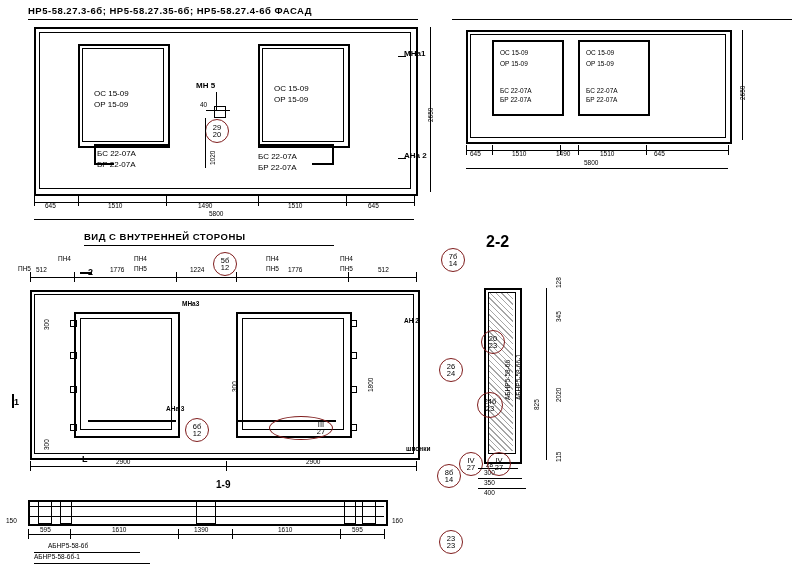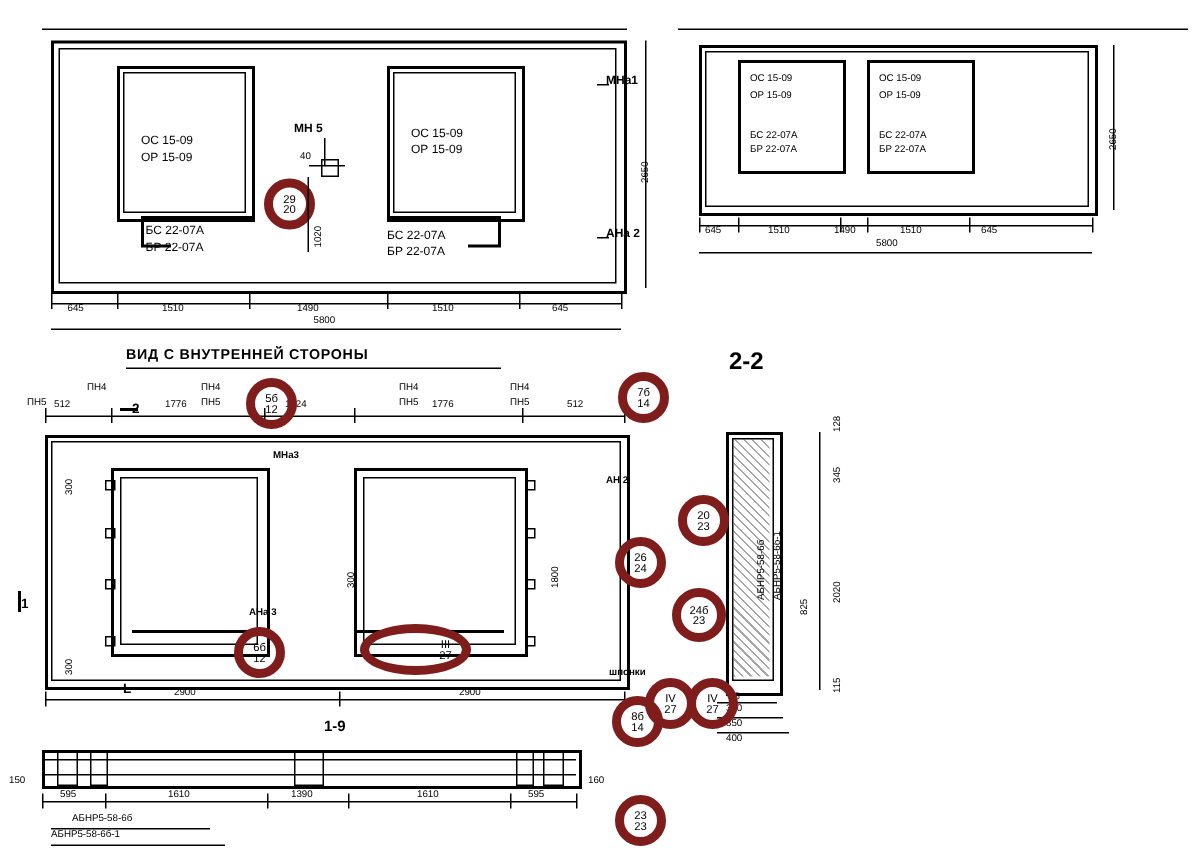--- a/index.html
+++ b/index.html
@@ -11,34 +11,35 @@
   .root{position:absolute;left:0;top:0;width:800px;height:567px;}
   .t{position:absolute;white-space:nowrap;font-size:8px;line-height:1;}
   .t.b{font-weight:bold;}
   .ln{position:absolute;background:#000;}
   .h{height:1px;}
   .v{width:1px;}
   .h2{height:2px;}
   .v2{width:2px;}
   .box{position:absolute;border:1px solid #000;}
   .box2{position:absolute;border:2px solid #000;}
-  .circ{position:absolute;border:6px solid #7f1d1d;border-radius:50%;
-        display:flex;flex-direction:column;align-items:center;justify-content:center;}
+  .circ{position:absolute;border:1px solid #7f1d1d;border-radius:50%;
+        display:flex;flex-direction:column;align-items:center;justify-content:center;margin-left:29px;}
   .circ .t{position:static;font-size:7.5px;}
   .rot90{transform:rotate(-90deg);transform-origin:0 0;}
   .hatch{position:absolute;
     background-image:repeating-linear-gradient(45deg,#000 0 1px,transparent 1px 4px);}
   .xs{font-size:6.5px;}
   .ttl{font-size:9.5px;font-weight:bold;letter-spacing:.5px;}
 </style>
 </head>
 <body>
 
 <div class="root">
 
+  <div class="t ttl" style="left:28px;top:6px;">НР5-58.27.3-6б; НР5-58.27.35-6б; НР5-58.27.4-6б ФАСАД</div>
   <div class="ln h" style="left:28px;top:19px;width:390px;"></div>
 
   <div class="box2" style="left:34px;top:27px;width:380px;height:165px;"></div>
   <div class="box" style="left:39px;top:32px;width:370px;height:155px;"></div>
 
   <div class="box2" style="left:78px;top:44px;width:88px;height:100px;"></div>
   <div class="box" style="left:82px;top:48px;width:80px;height:92px;"></div>
   <div class="t" style="left:94px;top:90px;">ОС 15-09</div>
   <div class="t" style="left:94px;top:101px;">ОР 15-09</div>
 
@@ -189,21 +190,21 @@
   <div class="t xs rot90" style="left:232px;top:392px;">300</div>
   <div class="t xs rot90" style="left:368px;top:392px;">1800</div>
 
   <div class="ln h" style="left:30px;top:466px;width:386px;"></div>
   <div class="ln v" style="left:30px;top:461px;height:10px;"></div>
   <div class="ln v" style="left:226px;top:461px;height:10px;"></div>
   <div class="ln v" style="left:416px;top:461px;height:10px;"></div>
   <div class="t xs" style="left:116px;top:459px;">2900</div>
   <div class="t xs" style="left:306px;top:459px;">2900</div>
 
-  <div class="circ" style="left:164px;top:252px;width:22px;height:22px;">
+  <div class="circ" style="left:184px;top:252px;width:22px;height:22px;">
     <span class="t">5б</span>
     <span class="t">12</span>
   </div>
   <div class="circ" style="left:412px;top:248px;width:22px;height:22px;">
     <span class="t">7б</span>
     <span class="t">14</span>
   </div>
   <div class="circ" style="left:410px;top:358px;width:22px;height:22px;">
     <span class="t">26</span>
     <span class="t">24</span>

